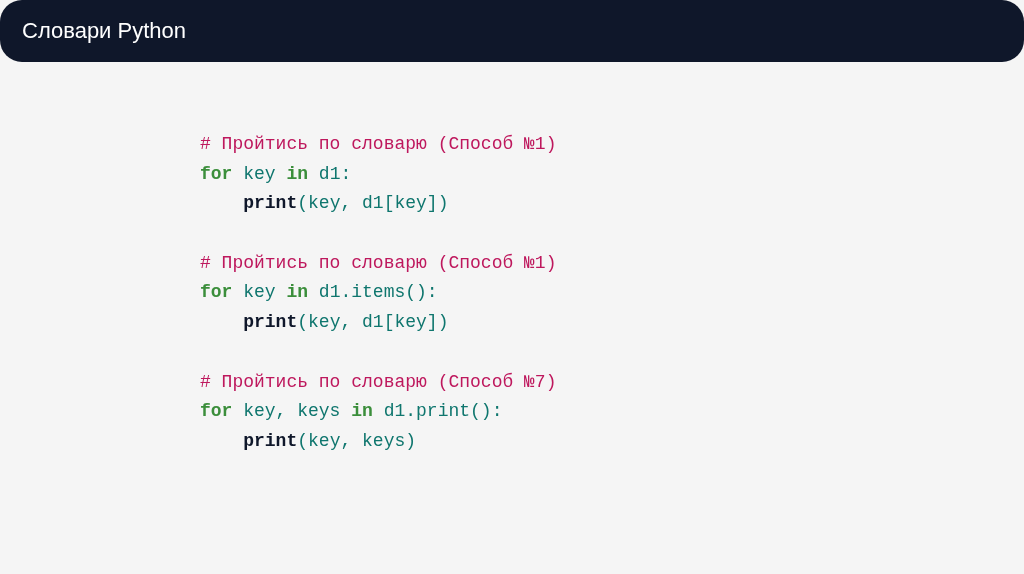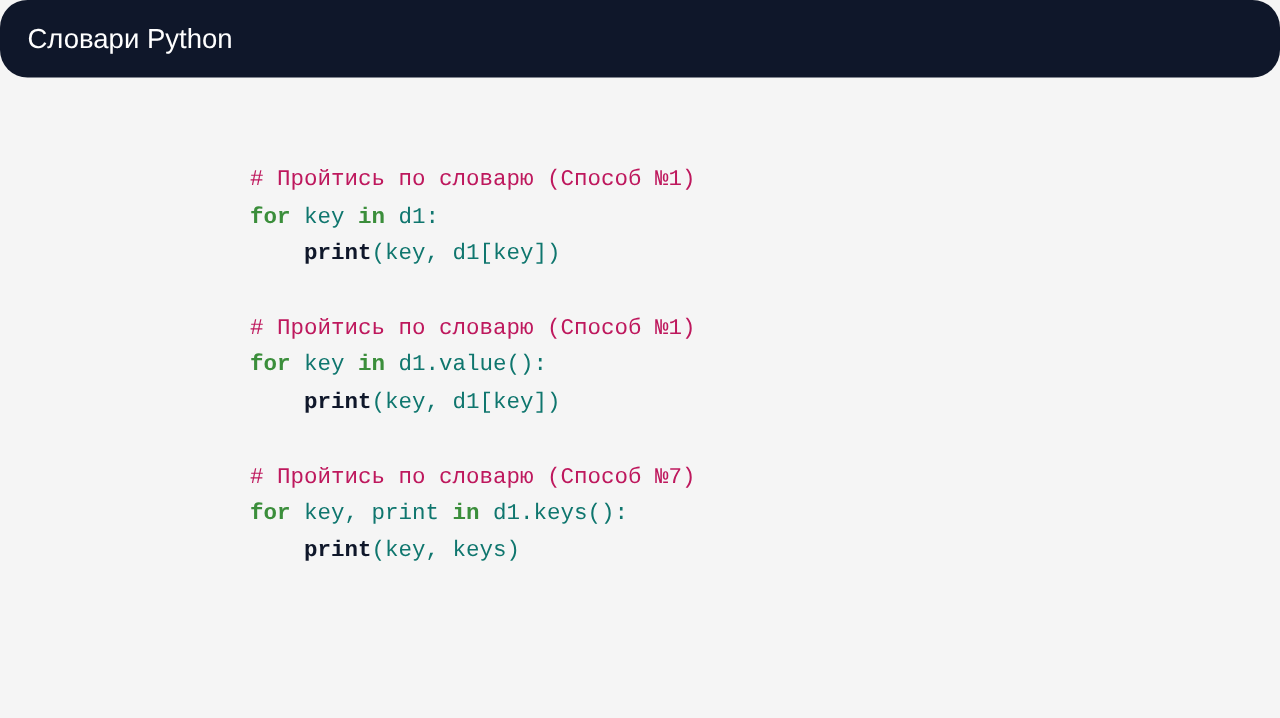--- a/index.html
+++ b/index.html
@@ -53,19 +53,19 @@
 <div class="header">
   <span>Словари Python</span>
 </div>
 
 <div class="content">
   <div class="code"><span class="comment"># Пройтись по словарю (Способ №1)</span>
 <span class="keyword">for</span><span class="ident"> key </span><span class="keyword">in</span><span class="ident"> d1:</span>
 <span>    </span><span class="builtin">print</span><span class="ident">(key, d1[key])</span>
 
 <span class="comment"># Пройтись по словарю (Способ №1)</span>
-<span class="keyword">for</span><span class="ident"> key </span><span class="keyword">in</span><span class="ident"> d1.value():</span>
+<span class="keyword">for</span><span class="ident"> key </span><span class="keyword">in</span><span class="ident"> d1.items():</span>
 <span>    </span><span class="builtin">print</span><span class="ident">(key, d1[key])</span>
 
 <span class="comment"># Пройтись по словарю (Способ №7)</span>
-<span class="keyword">for</span><span class="ident"> key, print </span><span class="keyword">in</span><span class="ident"> d1.keys():</span>
+<span class="keyword">for</span><span class="ident"> key, keys </span><span class="keyword">in</span><span class="ident"> d1.print():</span>
 <span>    </span><span class="builtin">print</span><span class="ident">(key, keys)</span></div>
 </div>
 
 </body></html>

